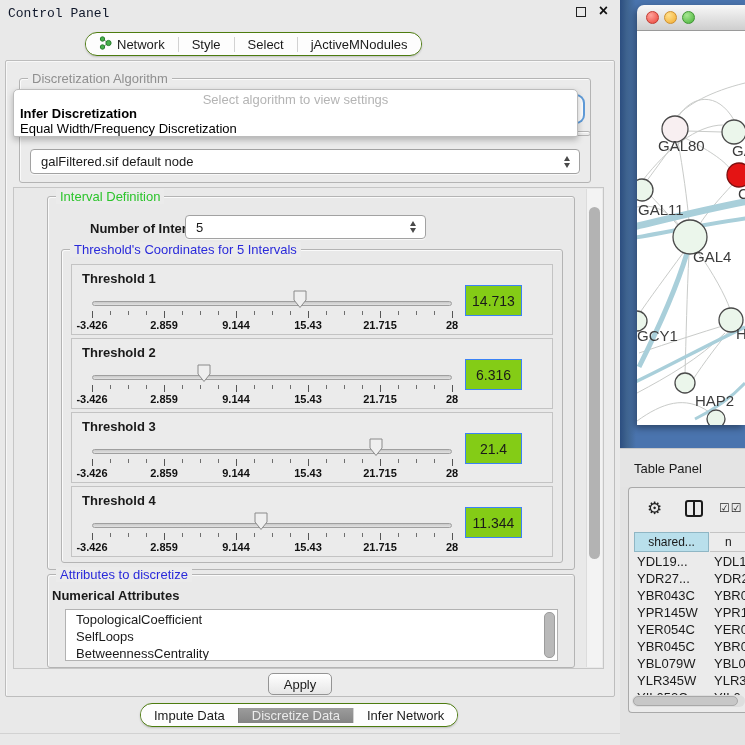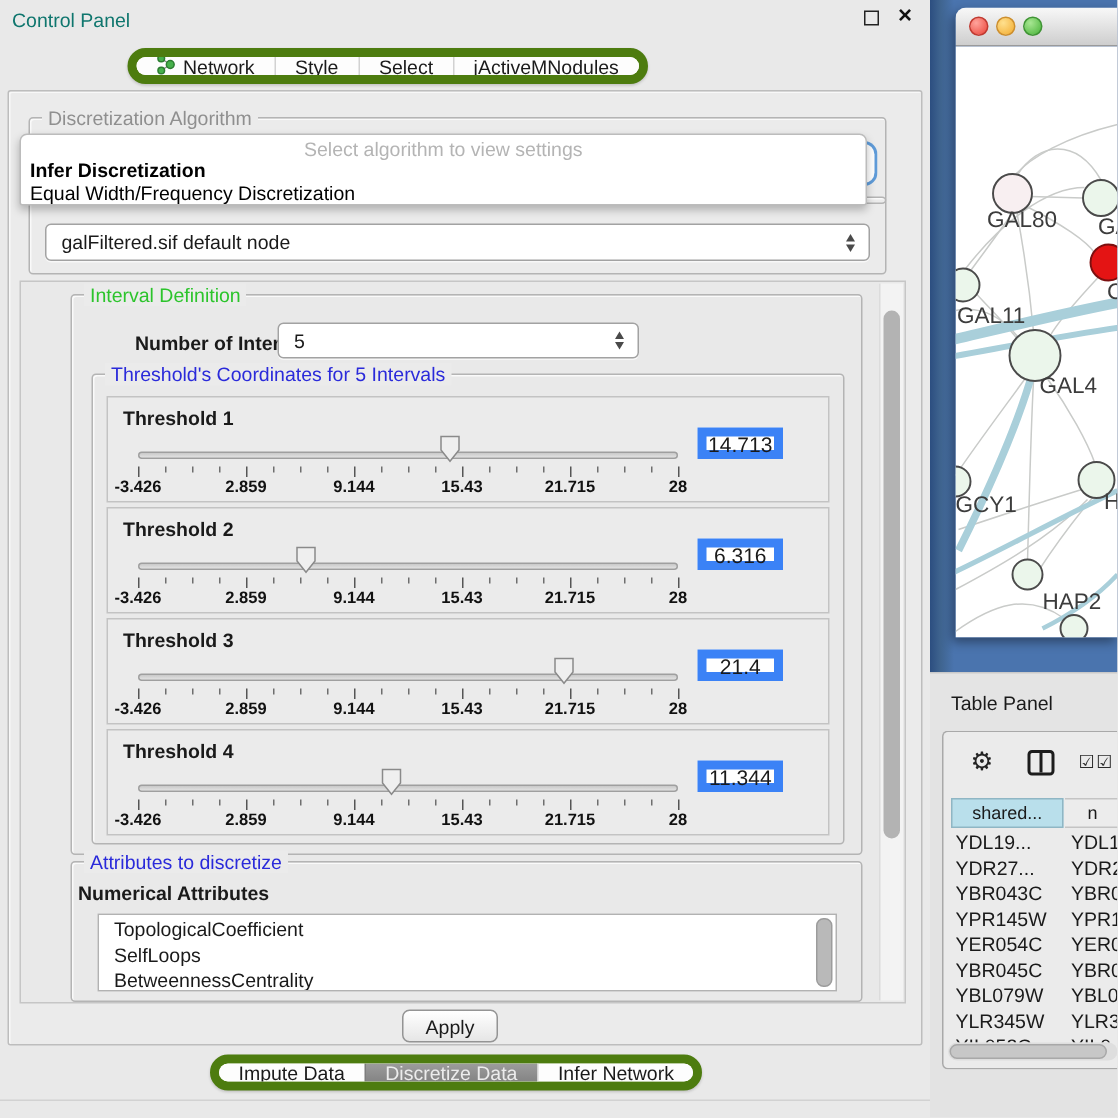--- a/index.html
+++ b/index.html
@@ -2,25 +2,25 @@
 <html><head>
 <meta charset="utf-8">
 <style>
   * { margin:0; padding:0; box-sizing:border-box; }
   html,body { width:745px; height:745px; overflow:hidden; }
   body { position:relative; font-family:"Liberation Sans", sans-serif; background:#e9e9e9; color:#1a1a1a; }
 
   
   .left-window { position:absolute; left:0; top:0; width:620px; height:745px; background:#e9e9e9; }
   .titlebar { position:absolute; left:0; top:0; width:620px; height:26px; }
-  .titlebar .wtitle { position:absolute; left:8px; top:6px; font-size:13px; color:#0f766e; }
+  .titlebar .wtitle { position:absolute; left:8px; top:6px; font-size:13px; color:#0f172a;font-family:Liberation Mono, monospace; }
   .float-ic { position:absolute; right:34px; top:7px; width:10px; height:10px; border:1.5px solid #222; }
   .close-ic { position:absolute; right:12px; top:2px; font-size:16px; font-weight:bold; color:#111; }
 
-  .seg { position:absolute; display:flex; height:24px; border:6px solid #4d7c0f; border-radius:13px; background:#fdfdfd; overflow:hidden; box-shadow:0 1px 2px rgba(0,0,0,.18); }
+  .seg { position:absolute; display:flex; height:24px; border:1px solid #4d7c0f; border-radius:13px; background:#fdfdfd; overflow:hidden; box-shadow:0 1px 2px rgba(0,0,0,.18);align-items:center; }
   .seg .segment { display:flex; align-items:center; gap:5px; padding:0 13px; font-size:13px; color:#1a1a1a; background:#fdfdfd; border-left:1px solid #d2d2d2; white-space:nowrap; }
   .seg .segment:first-child { border-left:none; }
   .seg .segment.selected { background:linear-gradient(#9c9c9c,#848484); color:#ececec; border-left-color:#7d7d7d; }
   .top-tabs { left:85px; top:32px; }
   .bottom-tabs { left:140px; top:703px; }
   .bottom-line { position:absolute; left:0; top:733px; width:620px; height:1px; background:#d2d2d2; }
 
   .main-panel { position:absolute; left:5px; top:60px; width:610px; height:637px; background:#ebebeb; border:1px solid #bdbdbd; border-radius:2px; box-shadow:inset 1px 1px 0 #f8f8f8; }
 
   .group { position:absolute; border:1px solid #b4b4b4; border-radius:3px; box-shadow:inset 1px 1px 0 rgba(255,255,255,.75); }
@@ -57,21 +57,21 @@
   .th-row { position:absolute; left:9px; width:482px; height:71px; border:1px solid #c3c3c3; background:#ebebeb; }
   .th-label { position:absolute; left:10px; top:6px; font-size:13px; font-weight:bold; }
   .th-track { position:absolute; left:20px; top:36px; width:360px; height:5px; background:linear-gradient(#c9c9c9,#e2e2e2); border:1px solid #9f9f9f; border-radius:3px; }
   .th-thumb-zone { position:absolute; left:20px; top:25px; width:360px; height:20px; }
   .th-thumb { position:absolute; top:0; width:15px; height:19px; transform:translateX(-50%); }
   .th-ticks { position:absolute; left:20px; top:46px; width:360px; height:8px; }
   .th-ticks .tick { position:absolute; top:0; width:1px; height:4px; background:#6e6e6e; }
   .th-ticks .tick.major { height:7px; background:#555; }
   .th-scale { position:absolute; left:20px; top:54px; width:360px; height:13px; }
   .th-scale span { position:absolute; transform:translateX(-50%); font-size:11px; font-weight:bold; color:#111; white-space:nowrap; }
-  .th-value { position:absolute; left:393px; top:20px; width:57px; height:21px; background:#ffffff; border:6px solid #3b82f6; display:flex; align-items:center; justify-content:center; font-size:14px; }
+  .th-value { position:absolute; left:393px; top:20px; width:57px; height:31px; background:#84cc16; border:1px solid #3b82f6; display:flex; align-items:center; justify-content:center; font-size:14px; }
 
   .attr-group { left:33px; top:386px; width:528px; height:94px; }
   .attr-label { position:absolute; left:4px; top:13px; font-size:13px; font-weight:bold; }
   .attr-list { position:absolute; left:17px; top:34px; width:493px; height:52px; background:#fff; border:1px solid #b2b2b2; overflow:hidden; font-size:13px; padding:1px 0 0 10px; line-height:17px; }
   .list-scroll { position:absolute; right:2px; top:2px; width:11px; height:46px; background:#b9b9b9; border:1px solid #9c9c9c; border-radius:5px; }
 
   .apply-btn { position:absolute; left:262px; top:612px; width:64px; height:22px; background:linear-gradient(#ffffff,#e6e6e6); border:1px solid #949494; border-radius:5px; font-size:13px; display:flex; align-items:center; justify-content:center; }
 
   
   .right-region { position:absolute; left:620px; top:0; width:125px; height:745px; background:#e3e3e3; }

